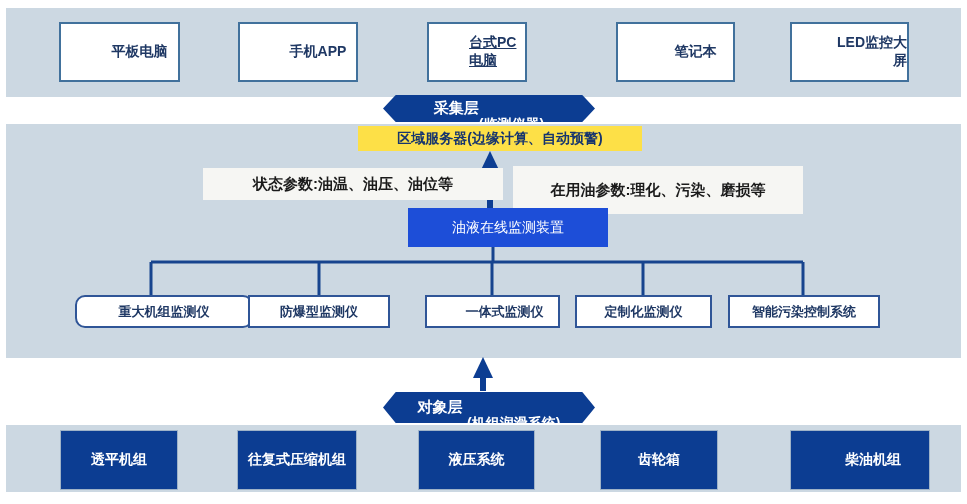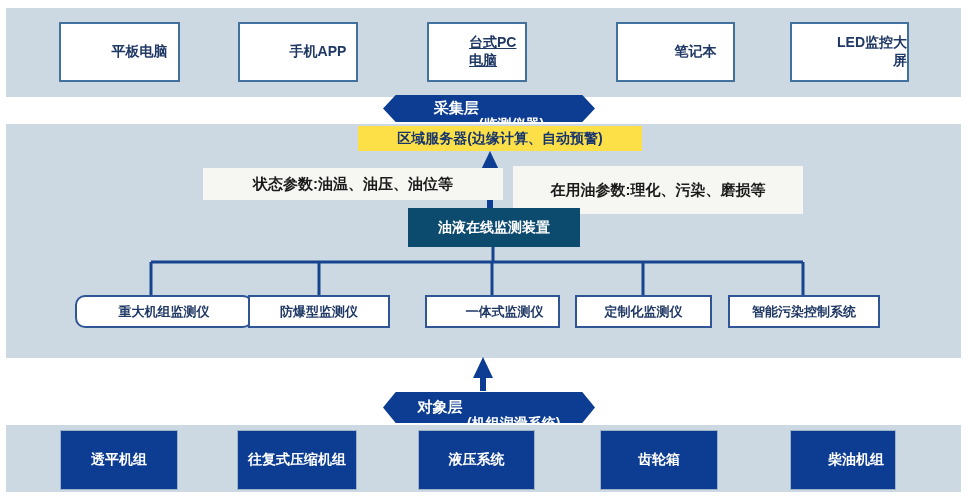--- a/index.html
+++ b/index.html
@@ -112,27 +112,27 @@
     font-weight: bold;
     font-size: 15px;
     white-space: nowrap;
   }
   .param-left  { left: 203px; top: 168px; width: 300px; height: 32px; }
   .param-right { left: 513px; top: 166px; width: 290px; height: 48px; }
 
   .device-box {
     position: absolute;
     left: 408px; top: 208px;
-    width: 172px; height: 39px;
-    background: #0c4a6e;
+    width: 200px; height: 39px;
+    background: #1d4ed8;
     display: flex;
     align-items: center;
     justify-content: center;
     color: #ffffff;
-    font-weight: bold;
+    font-weight: normal;
     font-size: 14px;
   }
 </style>
 </head>
 <body>
 
 <div class="canvas">
 
   <div class="band band1"></div>
   <div class="band band2"></div>
@@ -186,15 +186,15 @@
   <div class="monitor-box" style="left:728px;width:152px;">智能污染控制系统</div>
 
   <div class="banner banner2">
     <span class="main">对象层</span>&nbsp;<span class="sub">(机组润滑系统)</span>
   </div>
 
   <div class="machine-box" style="left:60px;width:118px;">透平机组</div>
   <div class="machine-box" style="left:237px;width:120px;">往复式压缩机组</div>
   <div class="machine-box" style="left:418px;width:117px;">液压系统</div>
   <div class="machine-box" style="left:600px;width:118px;">齿轮箱</div>
-  <div class="machine-box" style="left:790px;width:106px;padding-left:26px;">柴油机组</div>
+  <div class="machine-box" style="left:790px;width:140px;padding-left:26px;">柴油机组</div>
 
 </div>
 
 </body></html>

